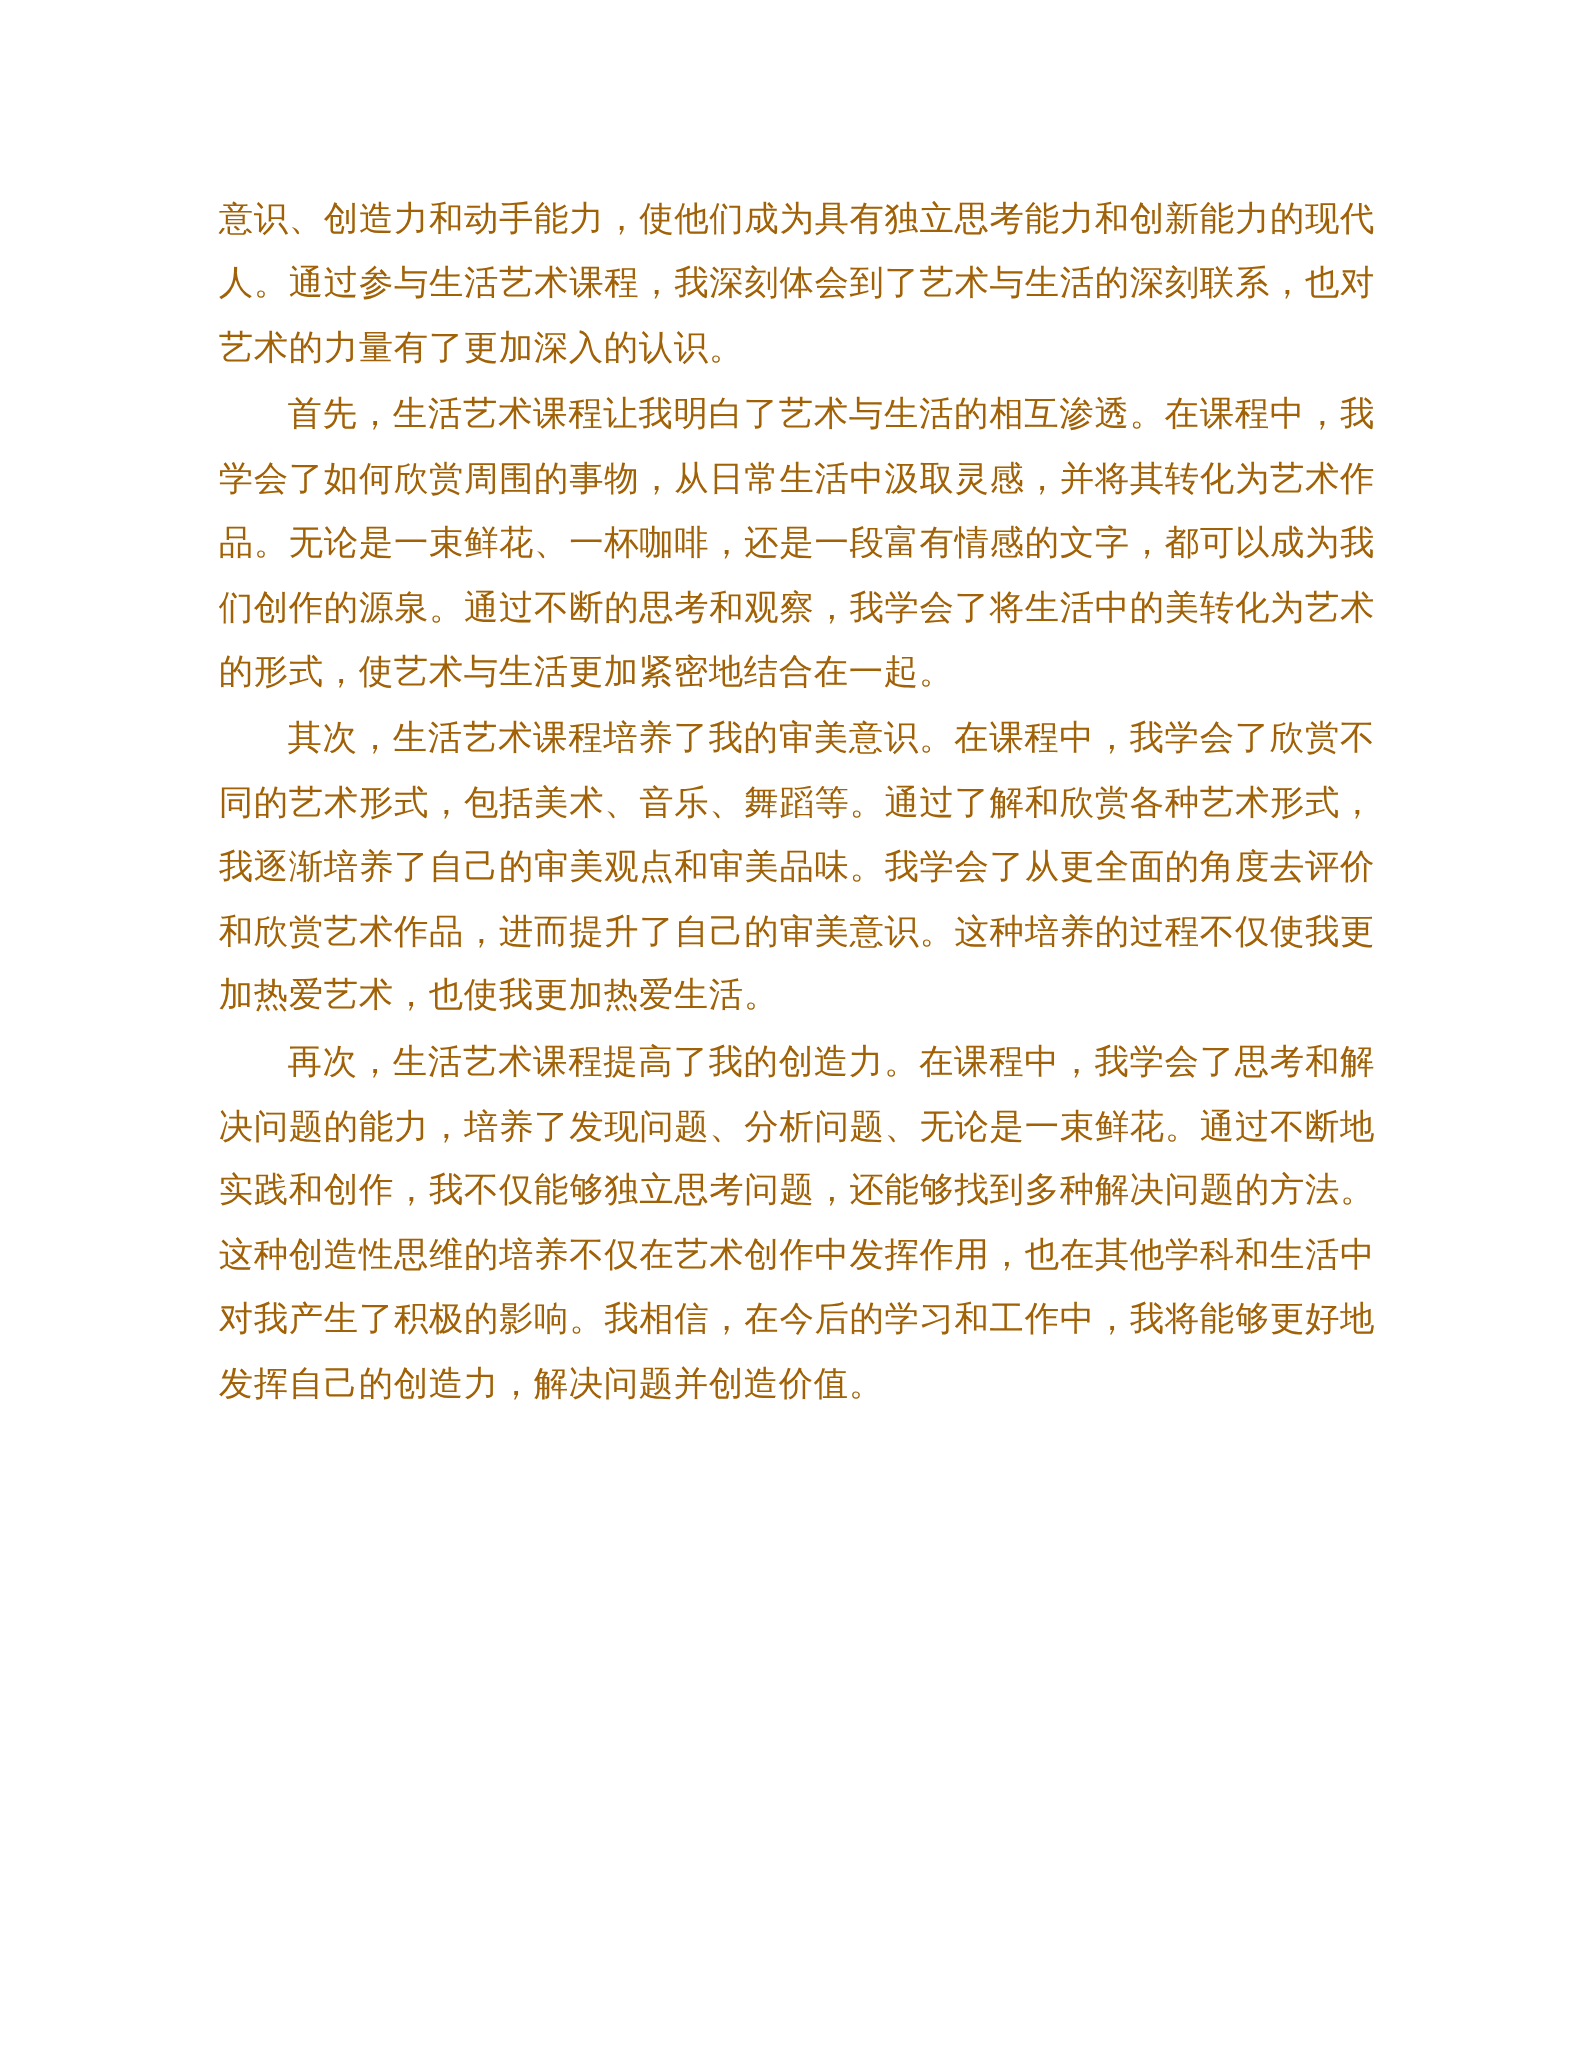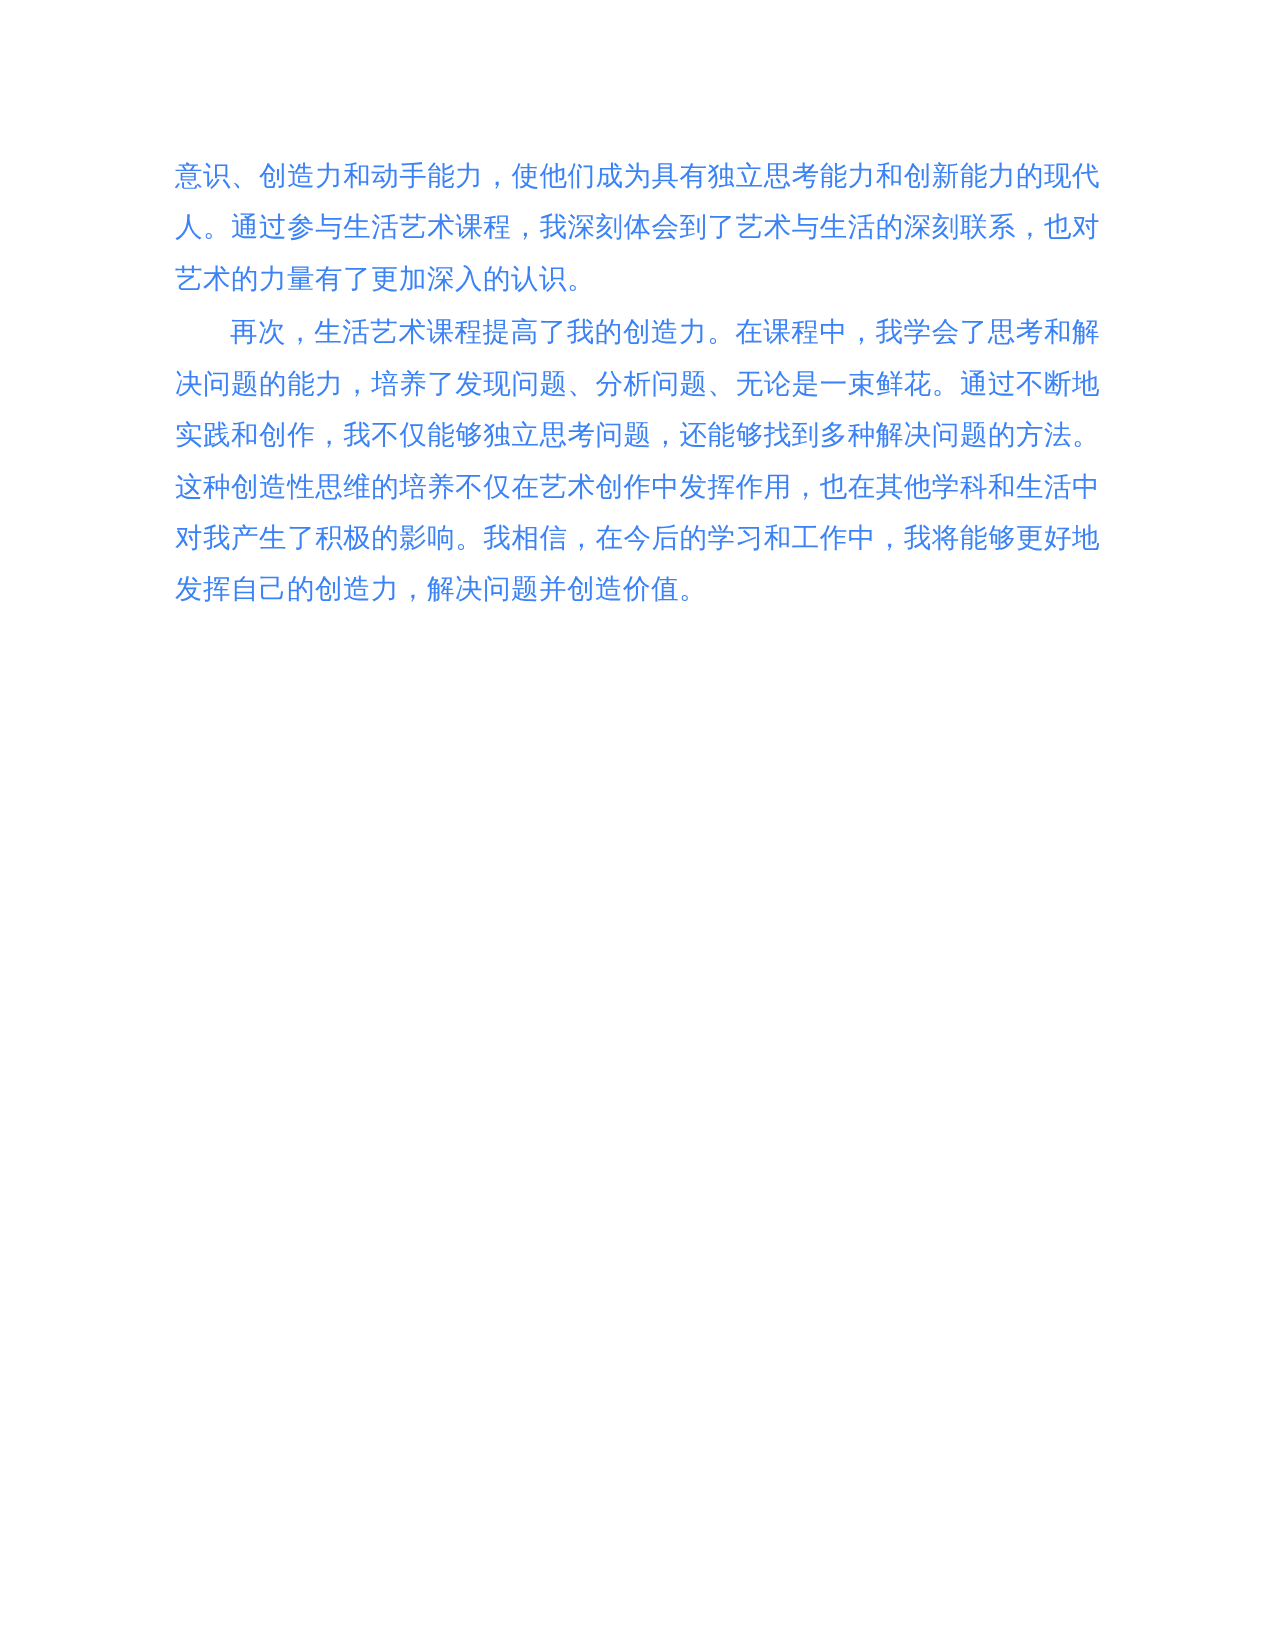--- a/index.html
+++ b/index.html
@@ -18,33 +18,35 @@
     width: 1275px;
     height: 1650px;
     box-sizing: border-box;
     padding: 150px 175px 120px 175px;
     background: #ffffff;
   }
   .doc-body {
     font-size: 27.5px;
     line-height: 1.87;
     letter-spacing: 0.5px;
-    color: #3b82f6;
+    color: #a16207;
     text-align: justify;
     text-justify: inter-character;
   }
   .para {
     margin: 0 0 2px 0;
     text-indent: 0;
   }
   .para.indent {
     text-indent: 2em;
   }
 </style>
 </head>
 <body>
 
 <div class="page">
   <div class="doc-body">
     <p class="para">意识、创造力和动手能力，使他们成为具有独立思考能力和创新能力的现代人。通过参与生活艺术课程，我深刻体会到了艺术与生活的深刻联系，也对艺术的力量有了更加深入的认识。</p>
+    <p class="para indent">首先，生活艺术课程让我明白了艺术与生活的相互渗透。在课程中，我学会了如何欣赏周围的事物，从日常生活中汲取灵感，并将其转化为艺术作品。无论是一束鲜花、一杯咖啡，还是一段富有情感的文字，都可以成为我们创作的源泉。通过不断的思考和观察，我学会了将生活中的美转化为艺术的形式，使艺术与生活更加紧密地结合在一起。</p>
+    <p class="para indent">其次，生活艺术课程培养了我的审美意识。在课程中，我学会了欣赏不同的艺术形式，包括美术、音乐、舞蹈等。通过了解和欣赏各种艺术形式，我逐渐培养了自己的审美观点和审美品味。我学会了从更全面的角度去评价和欣赏艺术作品，进而提升了自己的审美意识。这种培养的过程不仅使我更加热爱艺术，也使我更加热爱生活。</p>
     <p class="para indent">再次，生活艺术课程提高了我的创造力。在课程中，我学会了思考和解决问题的能力，培养了发现问题、分析问题、无论是一束鲜花。通过不断地实践和创作，我不仅能够独立思考问题，还能够找到多种解决问题的方法。这种创造性思维的培养不仅在艺术创作中发挥作用，也在其他学科和生活中对我产生了积极的影响。我相信，在今后的学习和工作中，我将能够更好地发挥自己的创造力，解决问题并创造价值。</p>
   </div>
 </div>
 
 </body></html>

